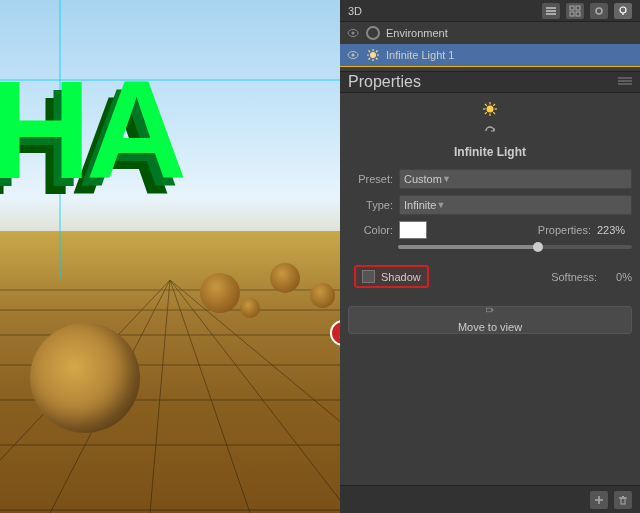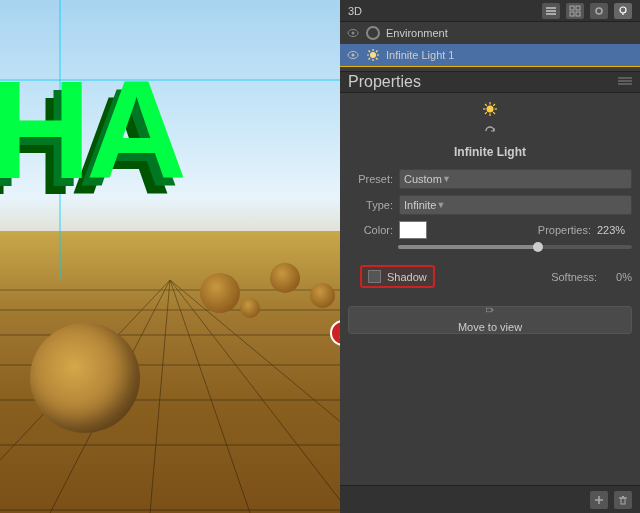--- a/index.html
+++ b/index.html
@@ -290,21 +290,21 @@
       position: absolute;
       top: -3px;
       transform: translateX(-50%);
     }
 
     
     .shadow-row {
       display: flex;
       align-items: center;
       gap: 6px;
-      margin: 8px 12px;
+      margin: 8px 6px;
       padding: 3px 6px;
       border: 2px solid #cc2222;
       border-radius: 3px;
       background: rgba(200, 50, 50, 0.1);
       width: fit-content;
     }
 
     .checkbox {
       width: 13px;
       height: 13px;

